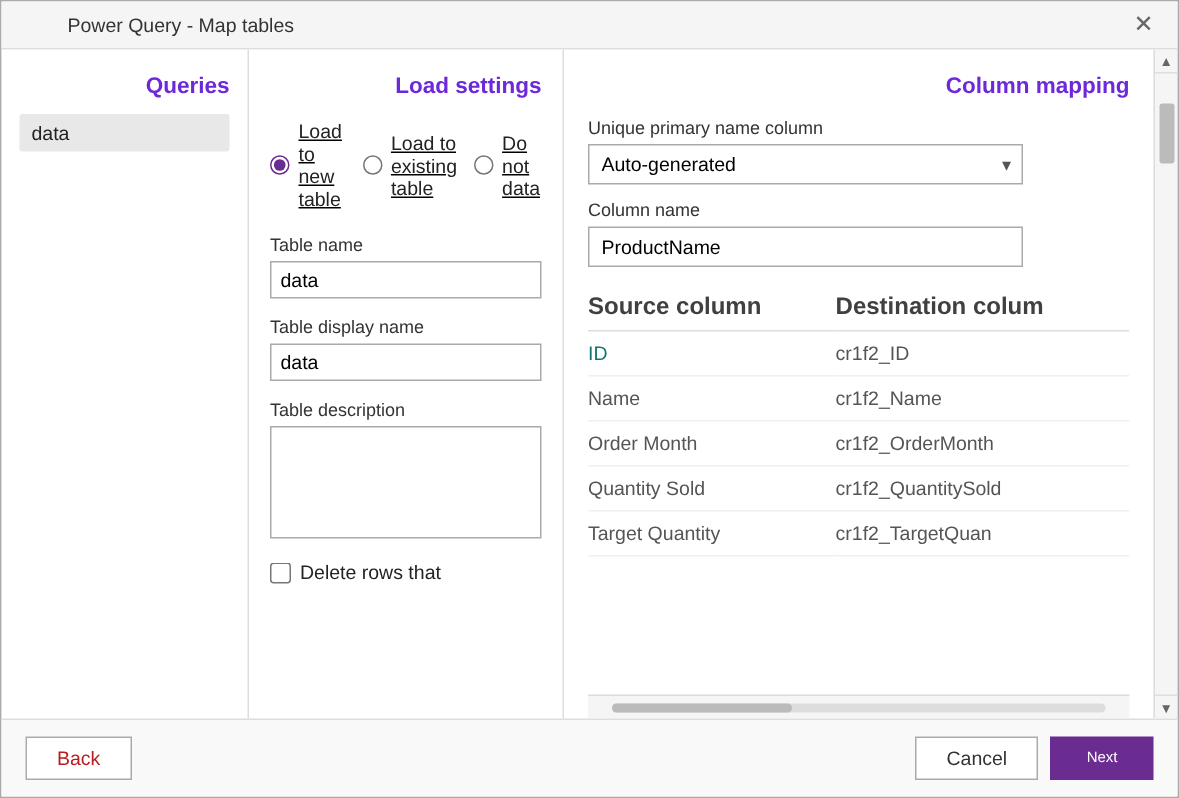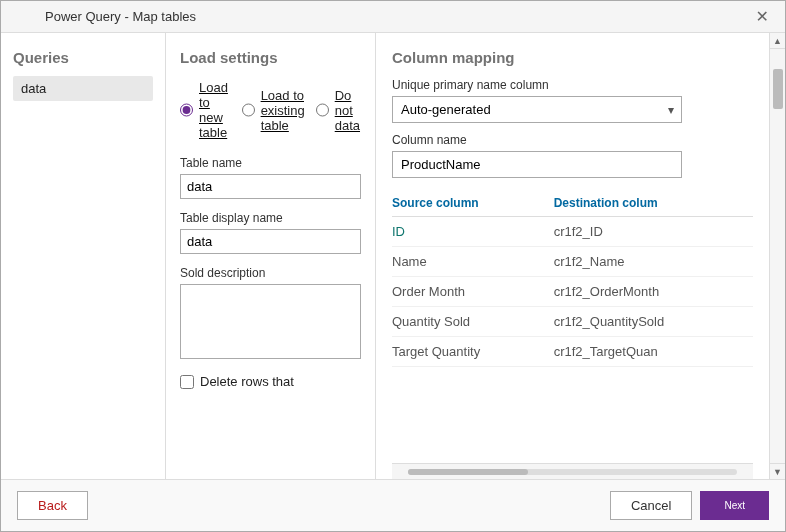--- a/index.html
+++ b/index.html
@@ -55,22 +55,23 @@
     
     .queries-panel {
       width: 165px;
       border-right: 1px solid #ddd;
       padding: 16px 12px;
       background: #fff;
     }
     .panel-title {
       font-size: 15px;
       font-weight: 600;
-      color: #737373;
+      color: #6d28d9;
       margin-bottom: 10px;
+      text-align: right;
     }
     .query-item {
       background: #e8e8e8;
       padding: 5px 8px;
       font-size: 13px;
       color: #222;
       cursor: pointer;
       border-radius: 2px;
     }
     
@@ -206,23 +207,23 @@
       flex: 1;
       overflow-y: auto;
       overflow-x: hidden;
     }
     .mapping-table {
       width: 100%;
       border-collapse: collapse;
     }
     .mapping-table th {
       text-align: left;
-      font-size: 12px;
+      font-size: 16px;
       font-weight: 600;
-      color: #0369a1;
+      color: #404040;
       padding: 4px 8px 6px 0;
       border-bottom: 1px solid #ddd;
       margin-top: 19px;
     }
     .mapping-table td {
       padding: 7px 8px 7px 0;
       font-size: 13px;
       color: #555;
       border-bottom: 1px solid #f0f0f0;
     }
@@ -349,21 +350,21 @@
         <div class="field-label">Table name</div>
         <input type="text" class="text-input" value="data" style="">
       </div>
 
       <div class="field-group">
         <div class="field-label">Table display name</div>
         <input type="text" class="text-input" value="data" style="">
       </div>
 
       <div class="field-group">
-        <div class="field-label">Sold description</div>
+        <div class="field-label">Table description</div>
         <textarea class="textarea-input" style=""></textarea>
       </div>
 
       <div class="delete-rows-section">
         <label class="checkbox-label">
           <input type="checkbox" style="">
           <span>Delete rows that</span>
         </label>
       </div>
     </div>

